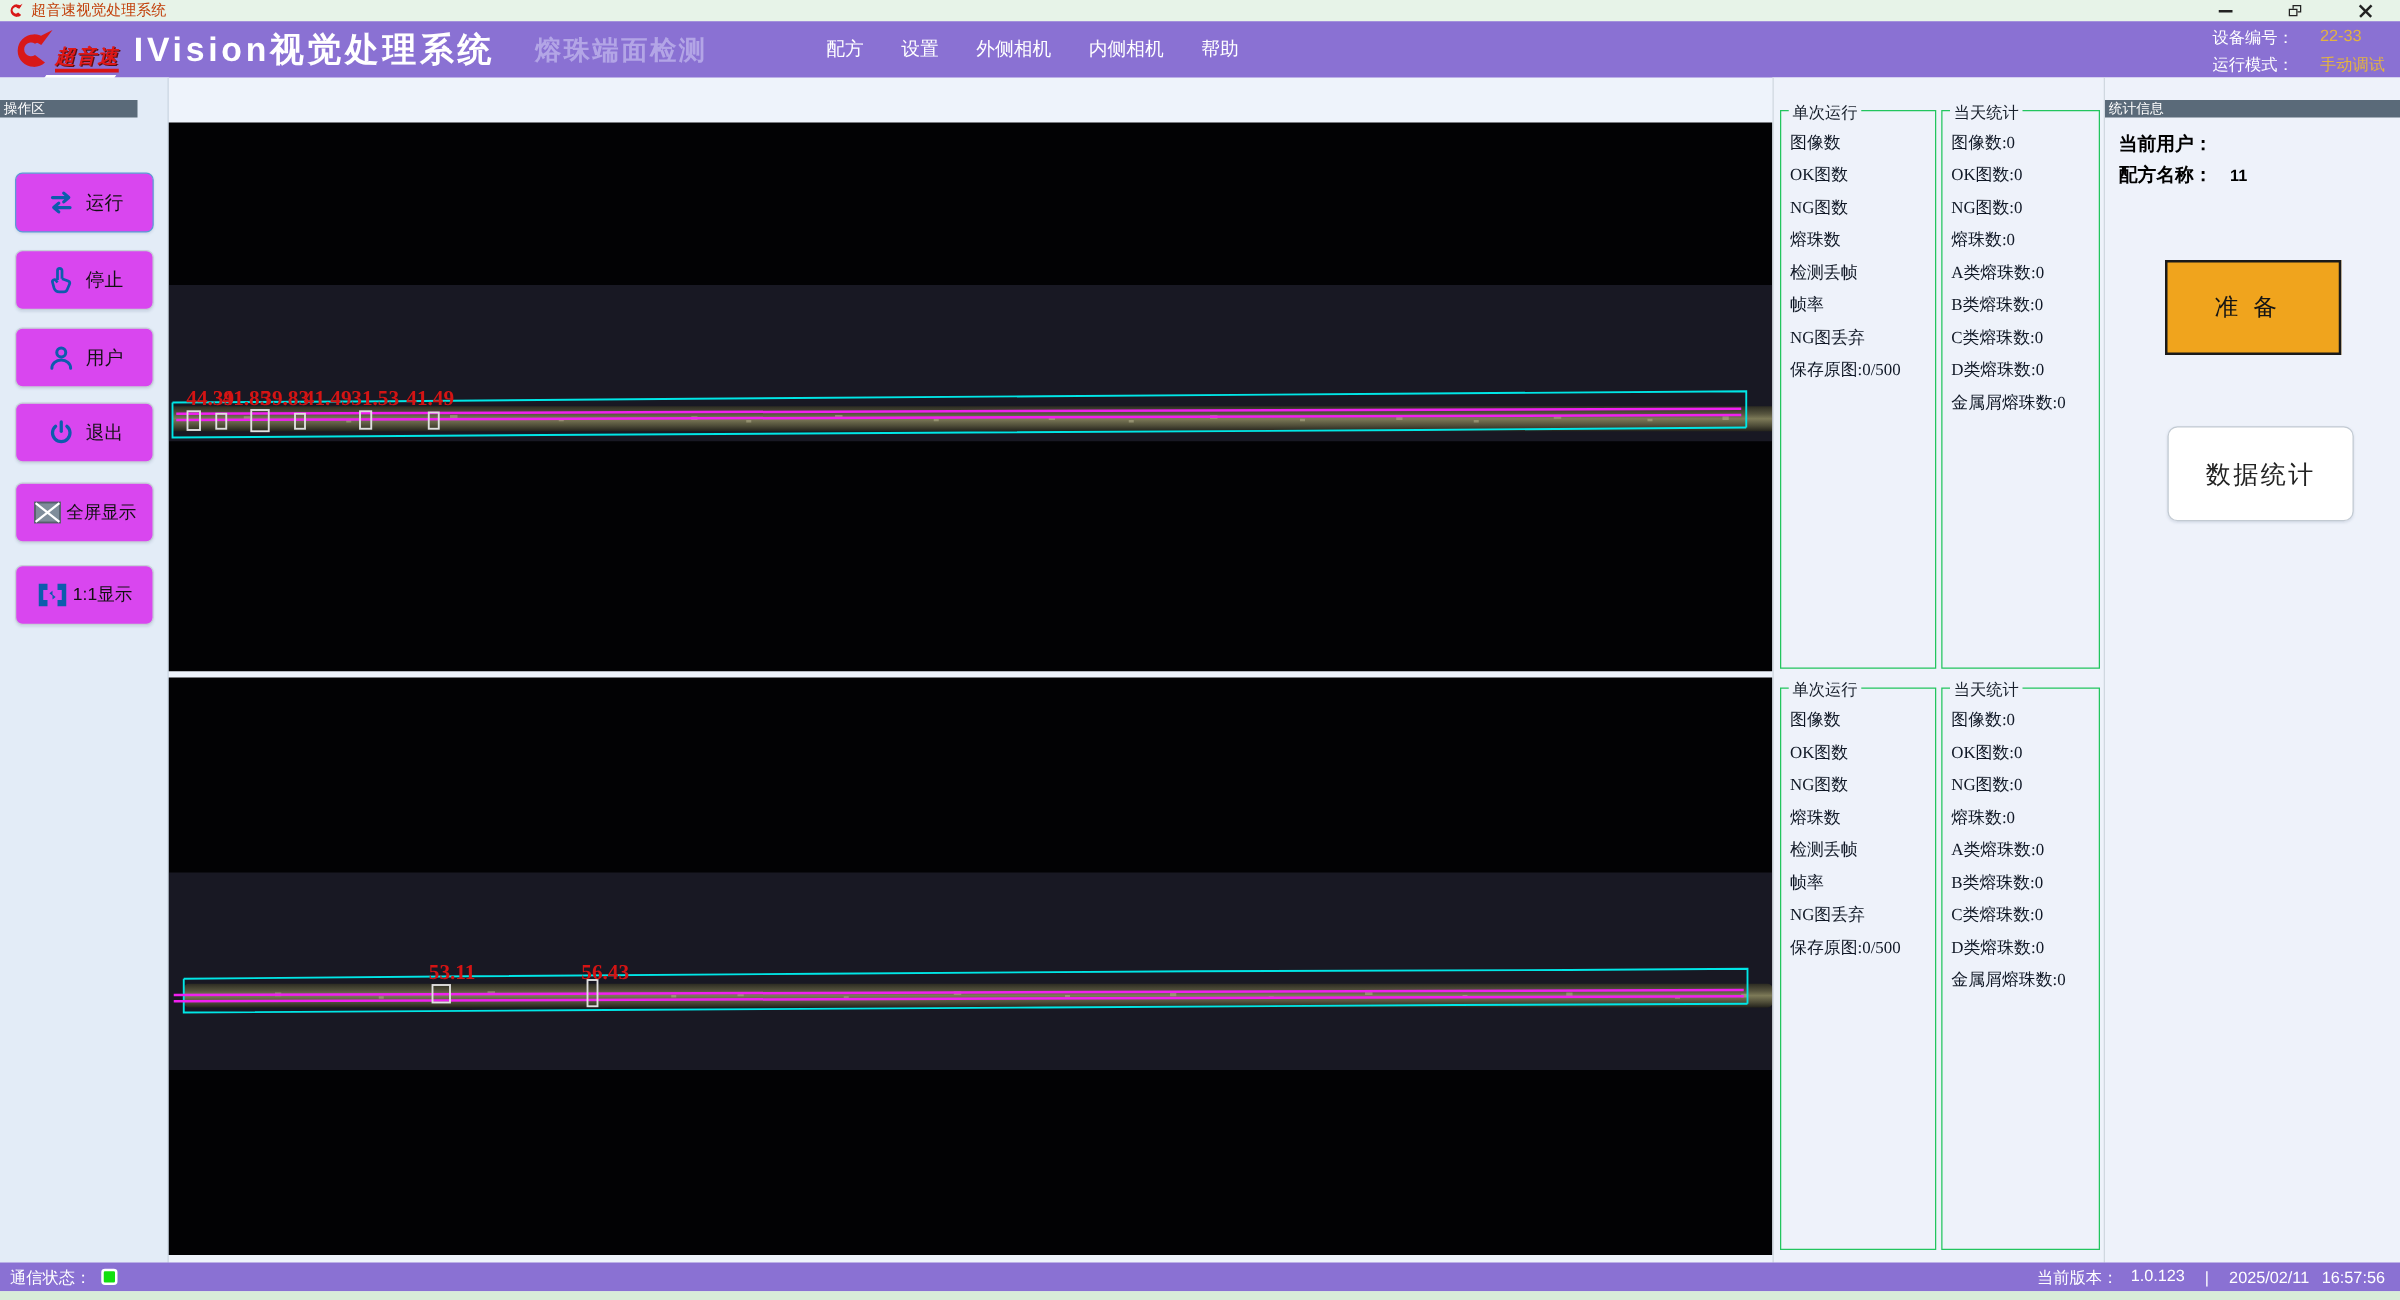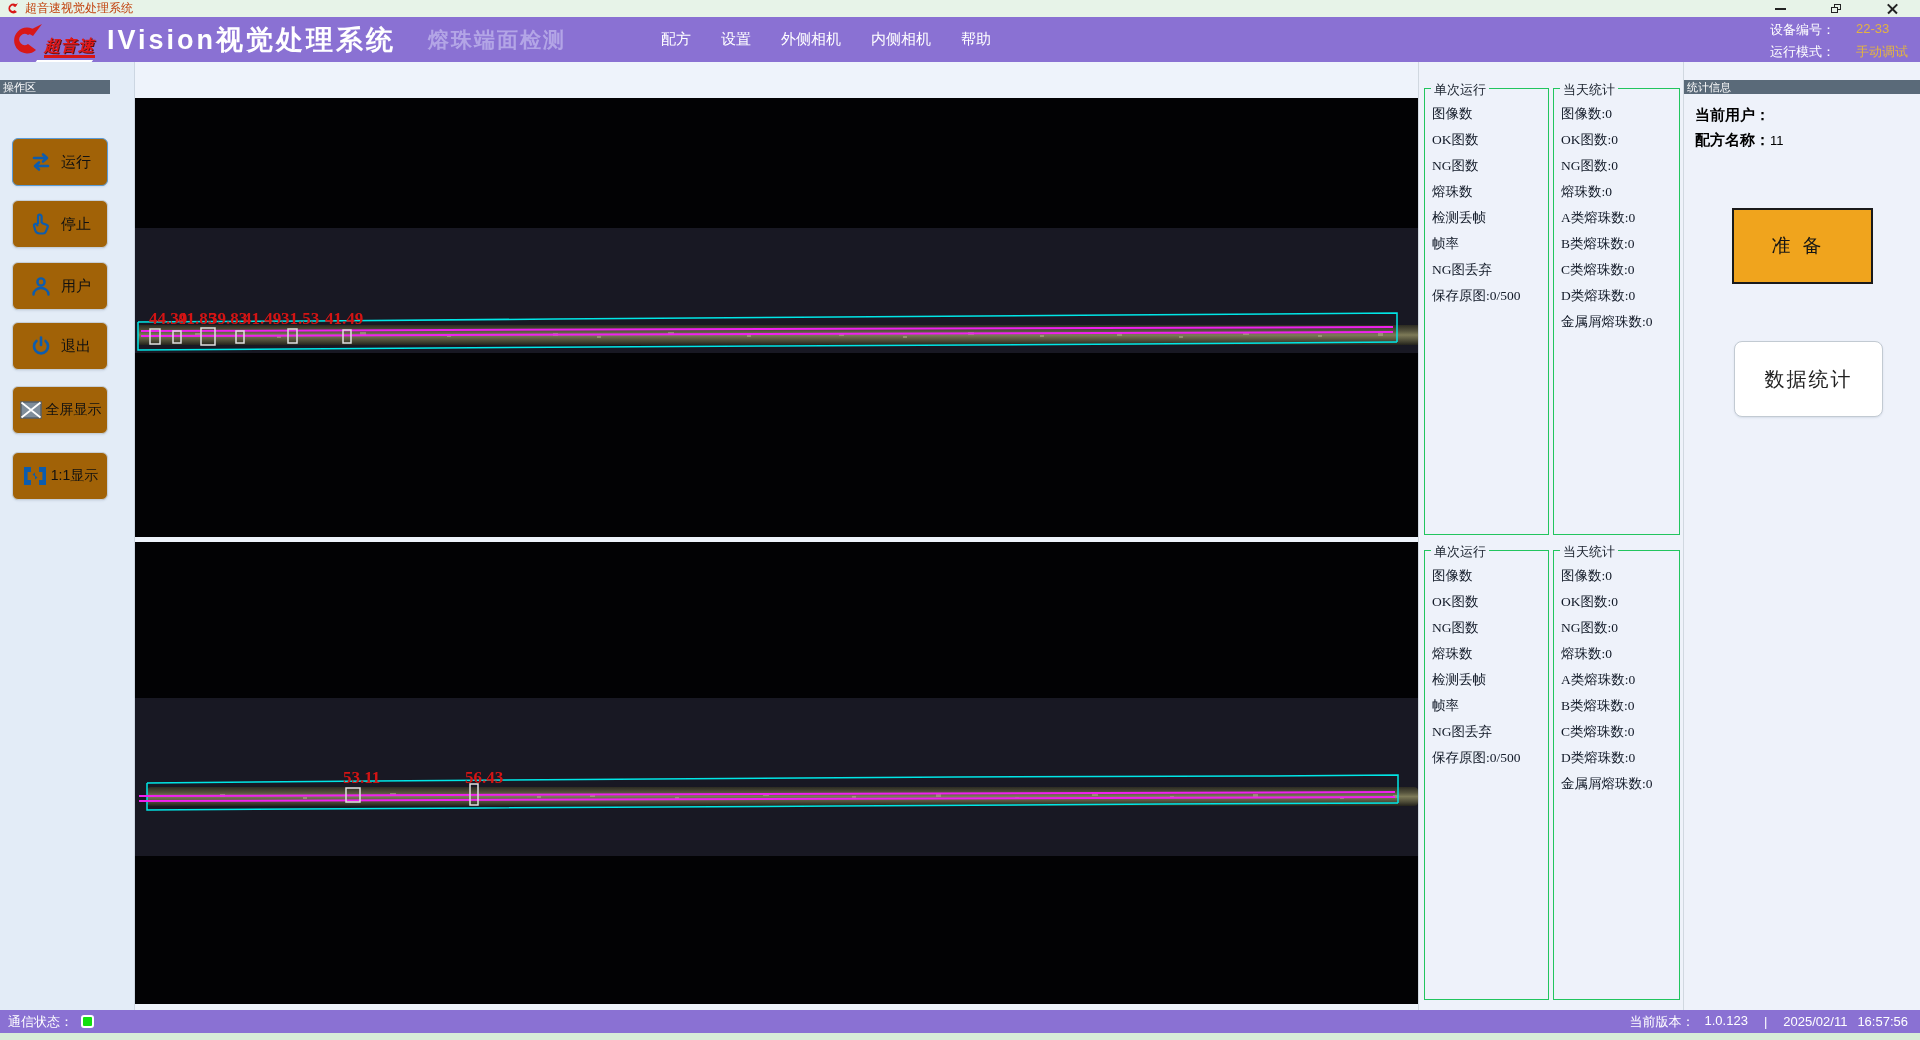--- a/index.html
+++ b/index.html
@@ -42,21 +42,21 @@
   .gold { color:#e3b341; }
 
   
   .panel-caption { background:#5a6a79; color:#fff; font-size:11px; line-height:14px;
                    height:14px; padding-left:3px; }
 
   
   .sidebar { position:absolute; left:0; top:62px; width:135px; height:948px;
              background:#e3ecf7; border-right:1px solid #ccd6e2; }
   .sidebar .panel-caption { position:absolute; left:0; top:18px; width:110px; }
-  .sbtn { position:absolute; left:12px; width:96px; height:48px; background:#a16207;
+  .sbtn { position:absolute; left:12px; width:111px; height:48px; background:#d946ef;
           border:1px solid #c6cfd8; border-radius:6px; display:flex; align-items:center;
           justify-content:center; gap:8px; font-size:15px; color:#111; cursor:pointer;
           box-shadow:0 1px 2px rgba(90,110,140,.15); }
   .sbtn.small { gap:3px; font-size:14px; }
   .sbtn.active { border:1.5px solid #5b9bd5; }
   .sbtn svg { flex:0 0 auto; }
 
   
   .cam { position:absolute; left:135px; width:1283px; background:#020204; overflow:hidden; }
   .cam-top { top:98px; height:439px; }
@@ -79,21 +79,21 @@
   .gb-r2 { top:488px; height:450px; }
 
   
   .infocol { position:absolute; left:1683px; top:62px; width:237px; height:948px;
              background:#eef2fa; border-left:1px solid #d0d8e0; }
   .infocol .panel-caption { position:absolute; left:0; top:18px; width:237px; }
   .info-row { position:absolute; left:11px; font-size:15px; font-weight:bold; color:#000;
               display:flex; align-items:baseline; }
   .info-user { top:44px; }
   .info-recipe { top:69px; }
-  .info-val { font-weight:normal; font-size:13px; }
+  .info-val { font-weight:bold; font-size:13px; margin-left:14px; }
   .btn-ready { position:absolute; left:48px; top:146px; width:141px; height:76px;
                background:#f0a41d; border:2px solid #1a1a1a; display:flex; align-items:center;
                justify-content:center; font-size:19px; color:#151515; letter-spacing:12px;
                cursor:pointer; }
   .btn-data { position:absolute; left:50px; top:279px; width:149px; height:76px;
               background:#fff; border:1px solid #c2cad2; border-radius:8px; display:flex;
               align-items:center; justify-content:center; font-size:20px; color:#222;
               font-family:"Liberation Serif", serif; letter-spacing:2px; cursor:pointer;
               box-shadow:0 1px 2px rgba(90,110,140,.15); }
 

